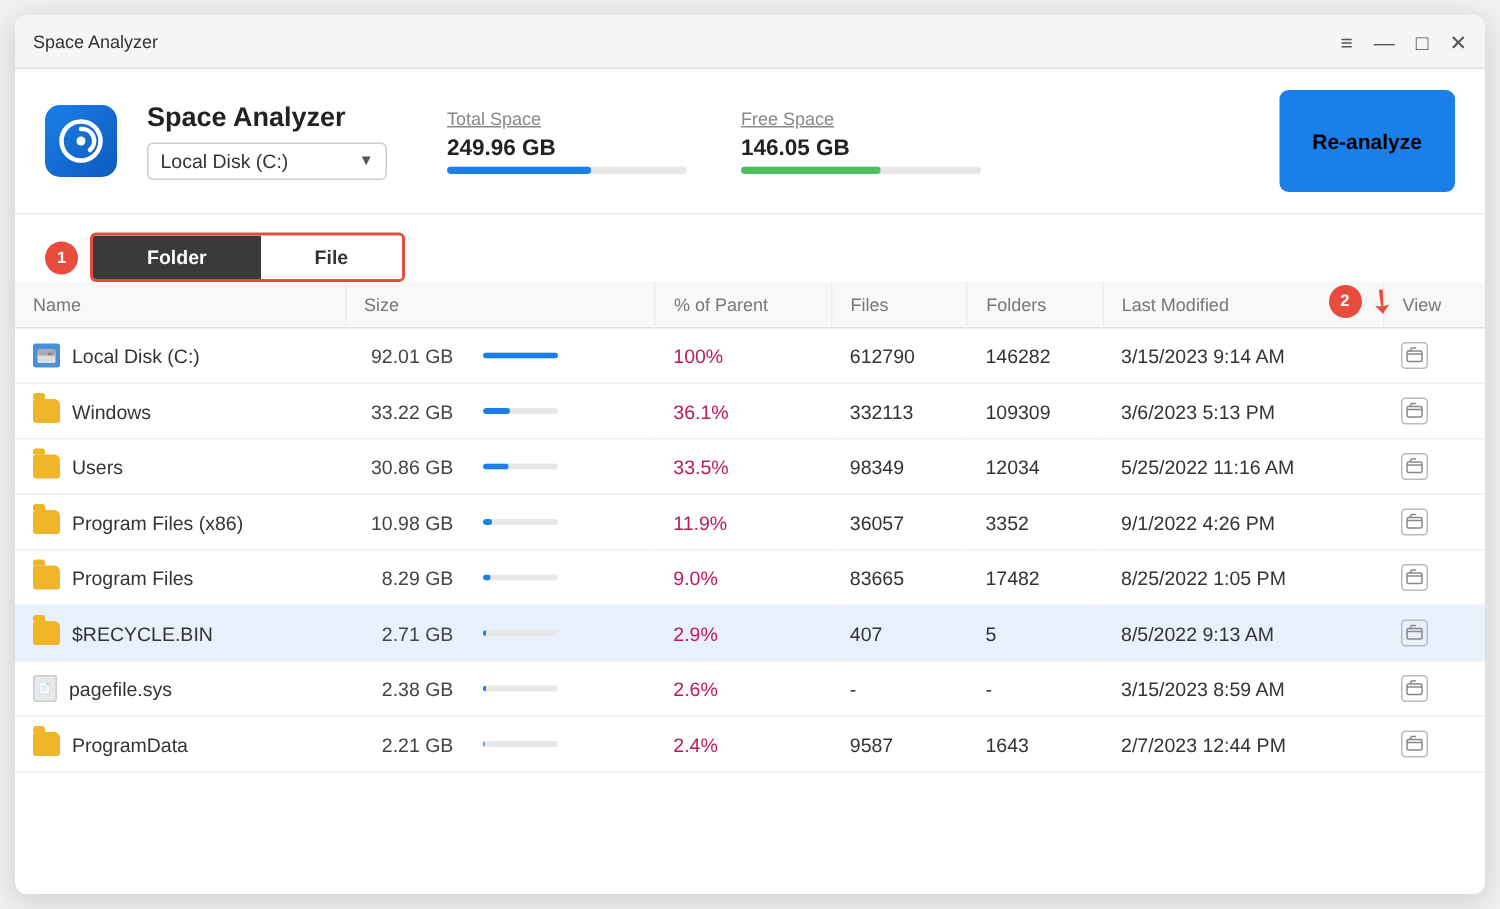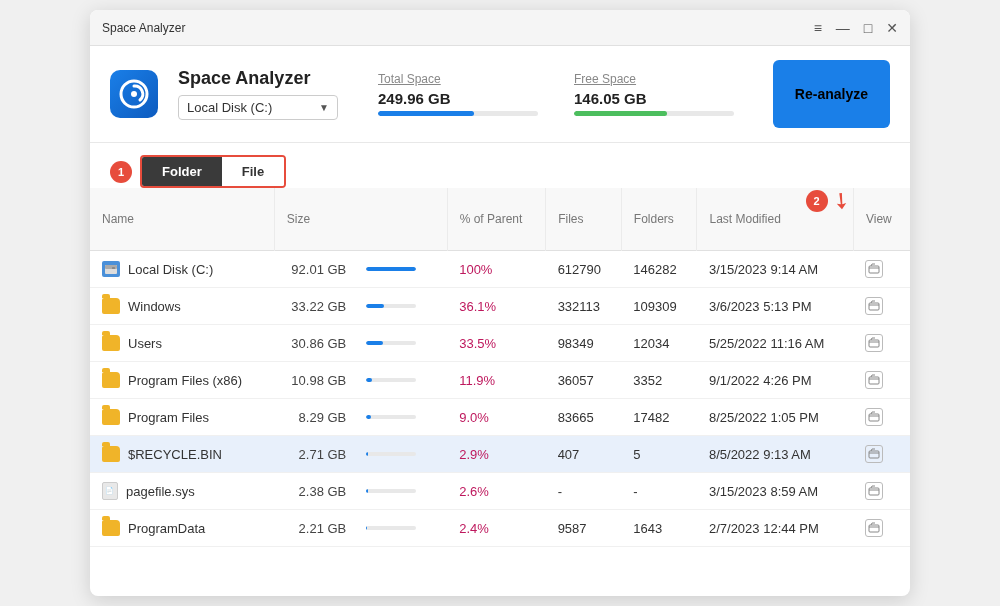--- a/index.html
+++ b/index.html
@@ -7,21 +7,21 @@
       font-family: -apple-system, BlinkMacSystemFont, 'Segoe UI', sans-serif;
       background: #f0f0f0;
       display: flex;
       justify-content: center;
       align-items: center;
       width: 1000px;
       height: 606px;
       overflow: hidden;
     }
     .window {
-      width: 820px;
+      width: 980px;
       height: 586px;
       background: #ffffff;
       border-radius: 8px;
       box-shadow: 0 4px 20px rgba(0,0,0,0.15);
       display: flex;
       flex-direction: column;
       overflow: hidden;
     }
     
     .title-bar {
@@ -169,21 +169,21 @@
       margin-right: 8px;
       flex-shrink: 0;
     }
     .tabs-container {
       display: flex;
       border: 2px solid #e74c3c;
       border-radius: 4px;
       overflow: hidden;
     }
     .tab {
-      padding: 7px 20px;
+      padding: 7px 36px;
       font-size: 13px;
       font-weight: 600;
       cursor: pointer;
       user-select: none;
     }
     .tab-active {
       background: #3a3a3a;
       color: #fff;
     }
     .tab-inactive {
@@ -199,21 +199,21 @@
     table {
       width: 100%;
       border-collapse: collapse;
       font-size: 13px;
     }
     thead tr {
       background: #f8f8f8;
       border-bottom: 1px solid #e0e0e0;
     }
     thead th {
-      padding: 24px 12px;
+      padding: 8px 12px;
       text-align: left;
       font-weight: 500;
       color: #777;
       font-size: 12px;
       white-space: nowrap;
       border-right: 1px solid #ebebeb;
     }
     thead th:last-child { border-right: none; margin-top: 40px; }
     tbody tr {
       border-bottom: 1px solid #f0f0f0;

